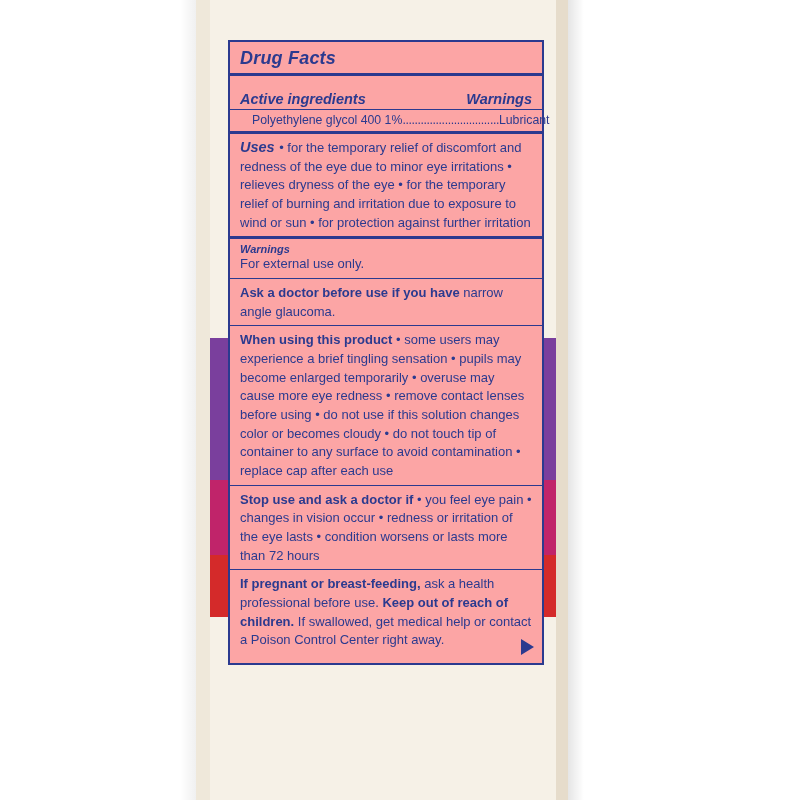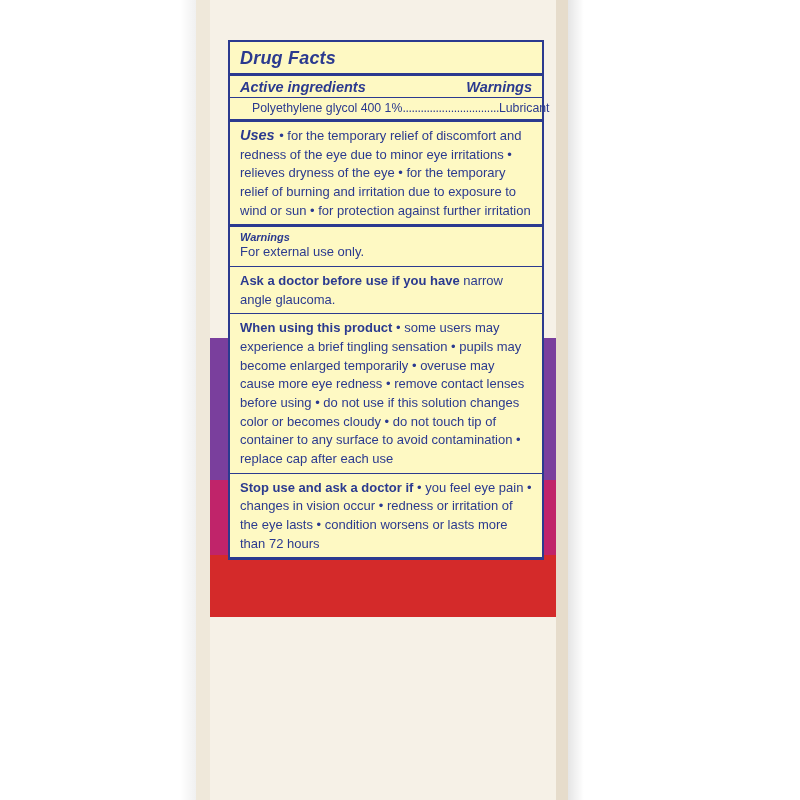--- a/index.html
+++ b/index.html
@@ -87,21 +87,21 @@
     height: 800px;
     background: linear-gradient(to left, rgba(0,0,0,0.06), rgba(0,0,0,0));
   }
 
   
   #drug-facts {
     position: absolute;
     left: 228px;
     top: 40px;
     width: 316px;
-    background: #fef9c3;
+    background: #fca5a5;
     border: 2px solid #2b3a8f;
     box-sizing: border-box;
     color: #2b3a8f;
     padding: 0;
   }
   .df-title {
     font-style: italic;
     font-weight: bold;
     font-size: 18px;
     padding: 6px 10px 4px 10px;
@@ -120,21 +120,21 @@
   .sec {
     padding: 4px 10px 5px 10px;
   }
   .ai-head {
     display: flex;
     justify-content: space-between;
     align-items: baseline;
     font-style: italic;
     font-weight: bold;
     font-size: 14.5px;
-    padding: 3px 10px 2px 10px;
+    padding: 15px 10px 2px 10px;
   }
   .ing-row {
     font-size: 12.3px;
     line-height: 1.38;
     white-space: nowrap;
     padding: 0 22px;
   }
   .dots {
     letter-spacing: -0.4px;
   }
@@ -229,14 +229,18 @@
   </div>
 
   <div class="rule-thin"></div>
 
   <div class="sec">
     <span class="body-text bold">Stop use and ask a doctor if</span><span class="body-text"> • you feel eye pain • changes in vision occur • redness or irritation of the eye lasts • condition worsens or lasts more than 72 hours</span>
   </div>
 
   <div class="rule-thin"></div>
 
+  <div class="sec sec-rel" style="padding-bottom:14px;">
+    <span class="body-text bold">If pregnant or breast-feeding,</span><span class="body-text"> ask a health professional before use. </span><span class="body-text bold">Keep out of reach of children.</span><span class="body-text"> If swallowed, get medical help or contact a Poison Control Center right away.</span>
+    <div class="arrow"></div>
+  </div>
 
 </div>
 
 </body></html>

